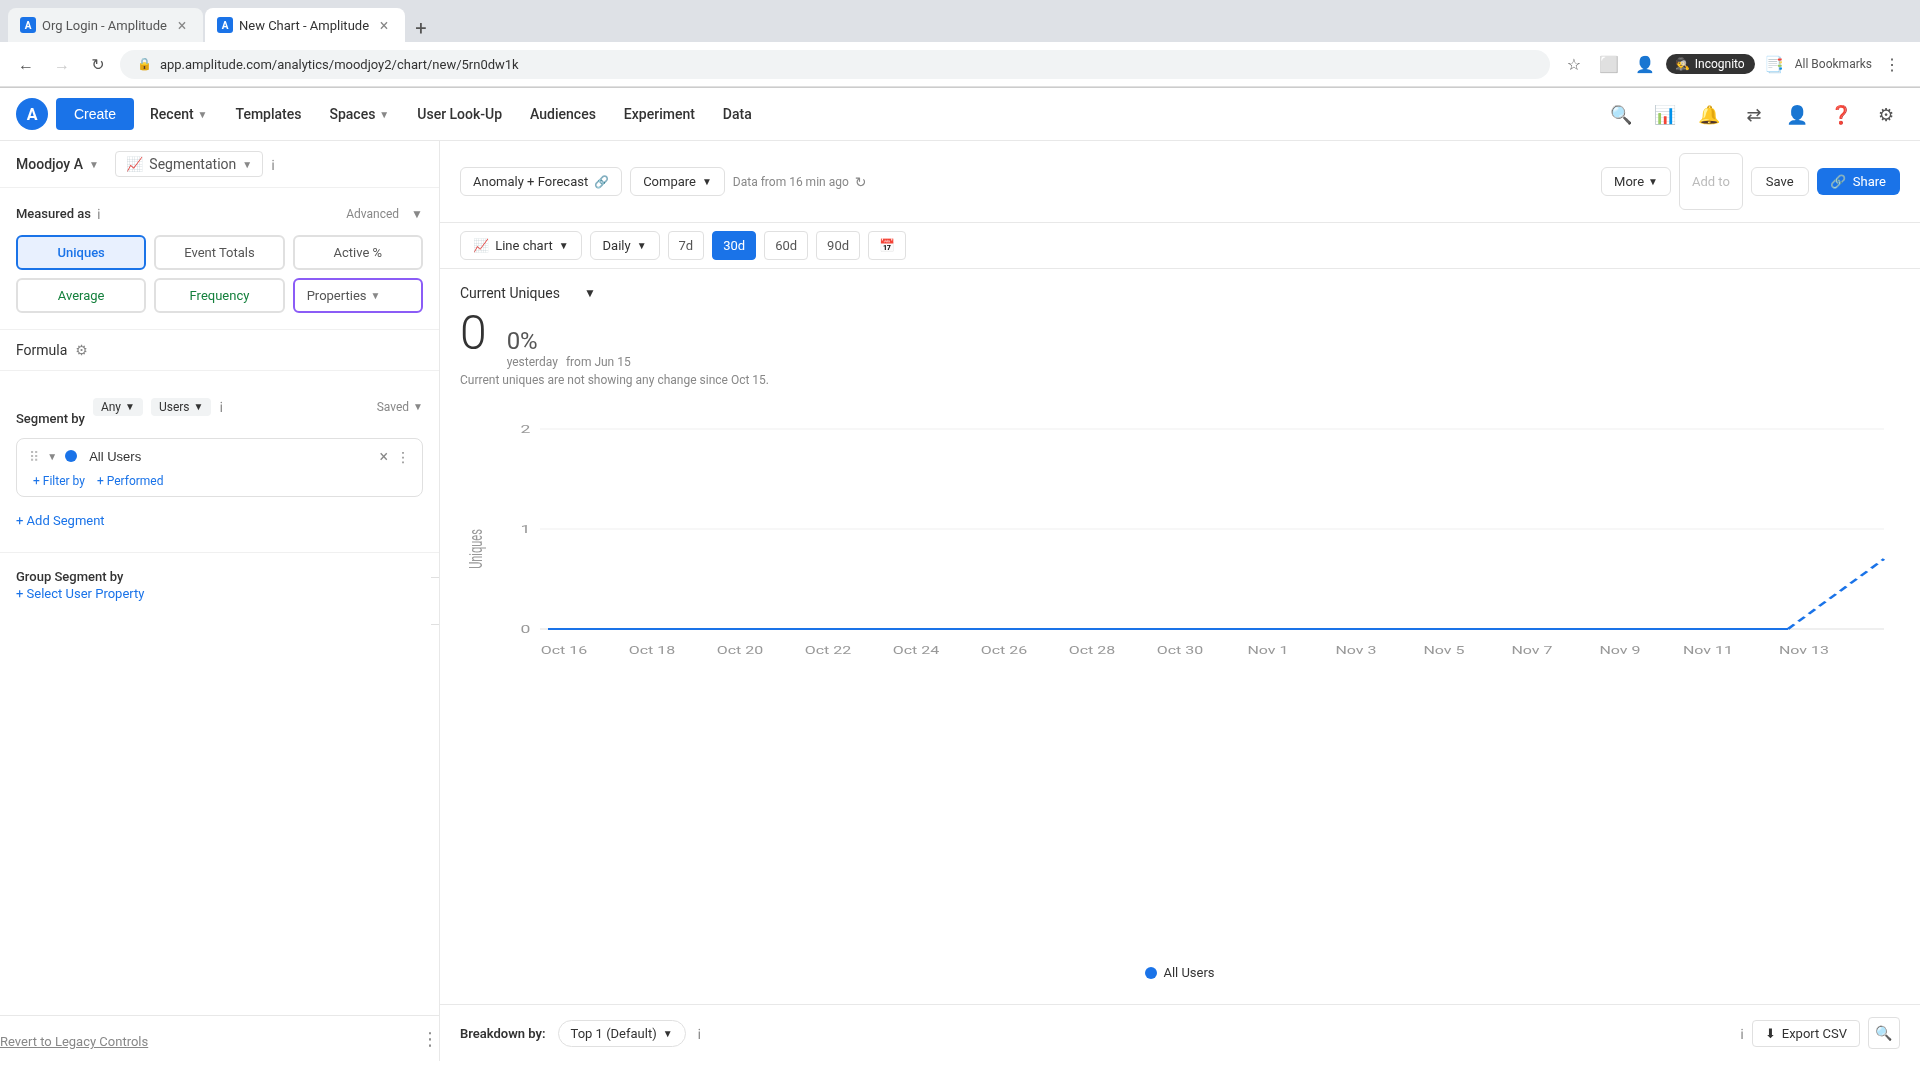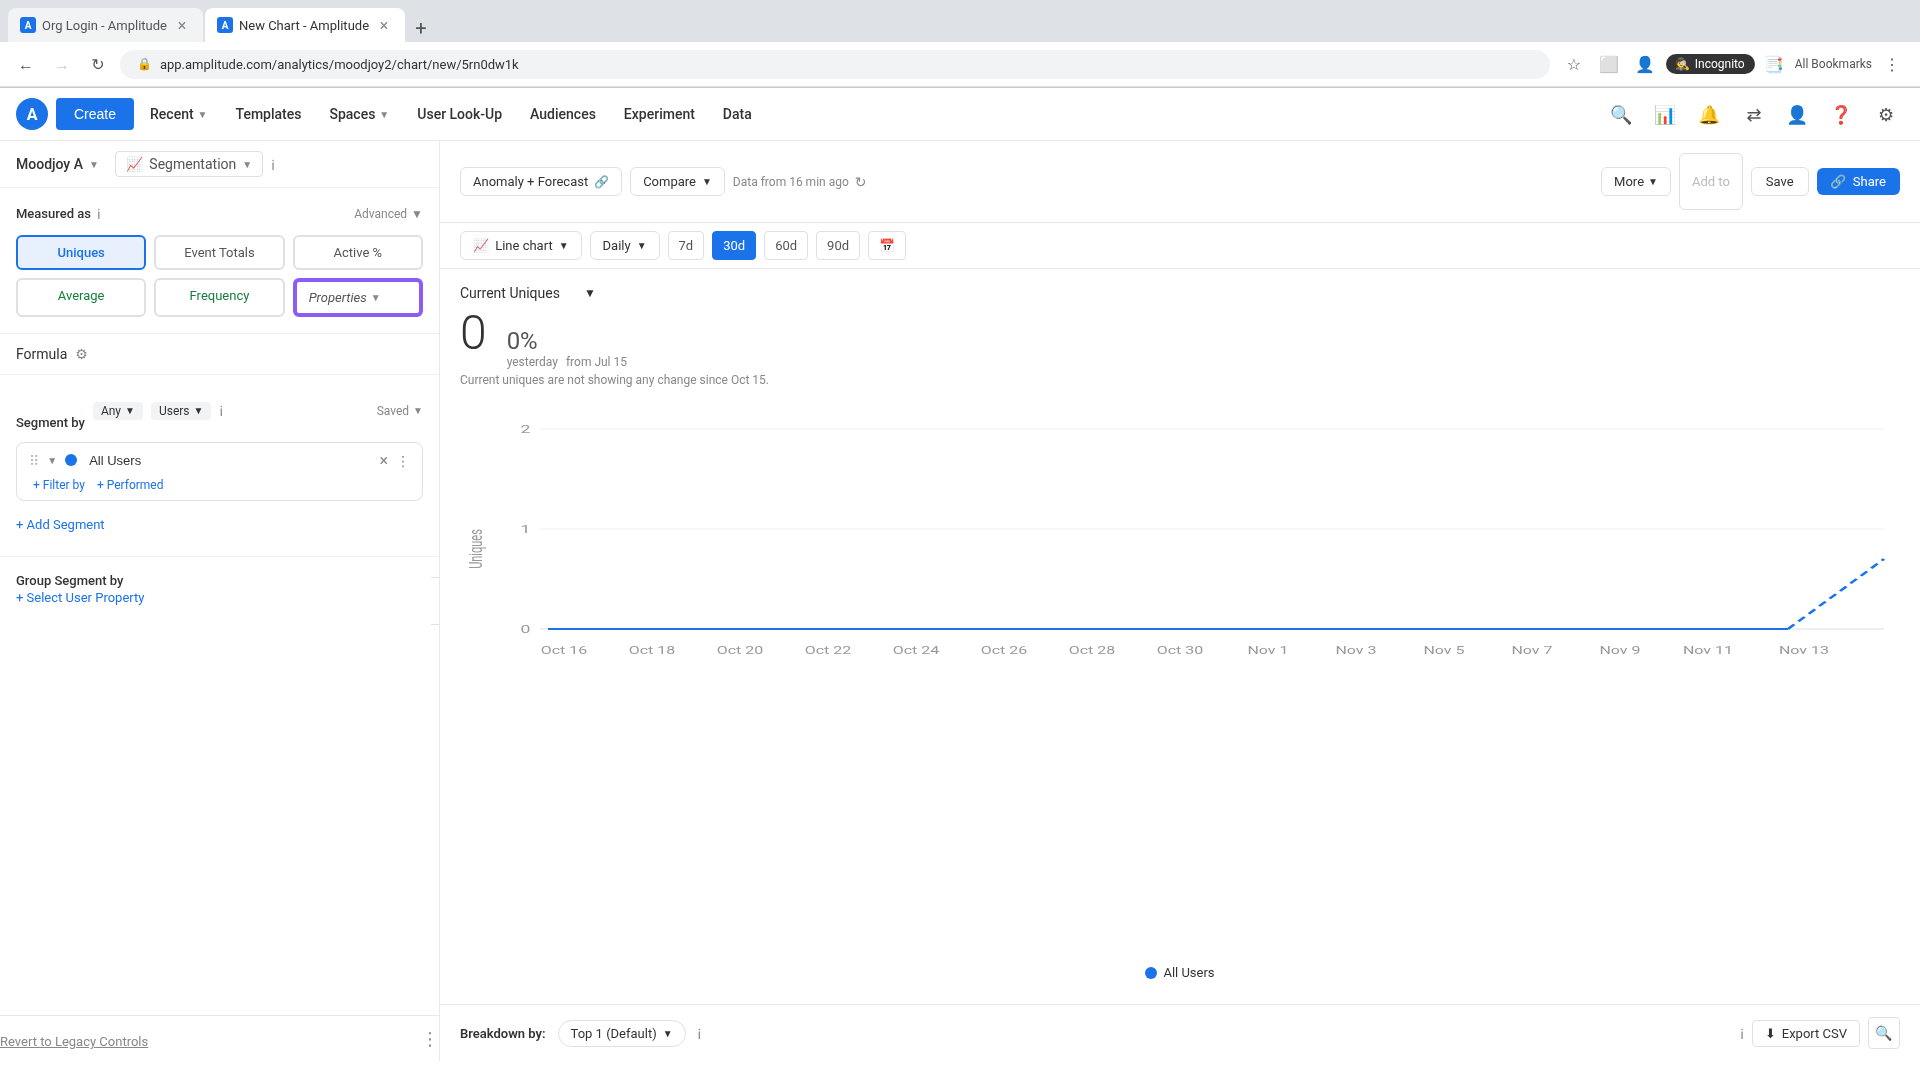--- a/index.html
+++ b/index.html
@@ -44,26 +44,26 @@
     .chart-type-selector { display: flex; align-items: center; gap: 6px; cursor: pointer; color: #555; margin-left: 8px; border: 1px solid #e0e0e0; border-radius: 4px; padding: 4px 10px; }
     .info-icon { color: #888; font-size: 14px; cursor: pointer; }
 
     .collapse-btn { position: absolute; right: -16px; top: 50%; transform: translateY(-50%); width: 24px; height: 48px; background: #fff; border: 1px solid #e0e0e0; border-left: none; border-radius: 0 8px 8px 0; display: flex; align-items: center; justify-content: center; cursor: pointer; color: #888; font-size: 14px; z-index: 10; }
 
     
     .section { padding: 16px; border-bottom: 1px solid #f0f0f0; }
     .section-header { display: flex; align-items: center; justify-content: space-between; margin-bottom: 12px; }
     .section-title { display: flex; align-items: center; gap: 6px; font-size: 13px; color: #333; font-weight: 500; }
     .section-title-text { }
-    .advanced-btn { display: flex; align-items: center; gap: 4px; color: #888; font-size: 12px; cursor: pointer; }
+    .advanced-btn { display: flex; align-items: center; gap: 12px; color: #888; font-size: 12px; cursor: pointer; }
     .measure-grid { display: grid; grid-template-columns: 1fr 1fr 1fr; gap: 8px; }
     .measure-btn { padding: 8px 12px; border: 2px solid #e0e0e0; border-radius: 6px; cursor: pointer; font-size: 13px; text-align: center; color: #555; background: #fff; }
     .measure-btn.active { border-color: #1a73e8; color: #1a73e8; background: #e8f0fe; font-weight: 500; }
     .measure-btn.disabled { color: #15803d; cursor: not-allowed; }
-    .properties-btn { display: flex; align-items: center; gap: 4px; padding: 8px 12px; border: 4px solid #8b5cf6; border-radius: 6px; cursor: pointer; font-size: 13px; color: #555; font-style: italic; }
+    .properties-btn { display: flex; align-items: center; gap: 4px; padding: 8px 12px; border: 2px solid #8b5cf6; border-radius: 6px; cursor: pointer; font-size: 13px; color: #555; }
 
     
     .formula-row { display: flex; align-items: center; gap: 8px; padding: 12px 16px; border-bottom: 1px solid #f0f0f0; }
     .formula-icon { color: #888; font-size: 14px; cursor: pointer; }
 
     
     .segment-section { padding: 16px; }
     .segment-header { display: flex; align-items: center; gap: 8px; margin-bottom: 12px; }
     .segment-title { font-weight: 500; font-size: 13px; color: #333; margin-top: 24px; }
     .segment-any { display: flex; align-items: center; gap: 4px; cursor: pointer; background: #f1f3f4; border-radius: 4px; padding: 2px 8px; font-size: 12px; }
@@ -389,21 +389,21 @@
           <span>Current Uniques</span>
           <span style="font-size:12px;">▼</span>
         </div>
       </div>
       <div class="metric-row">
         <span class="metric-value">0</span>
         <div style="display:flex;flex-direction:column;">
           <span class="metric-pct">0%</span>
           <div style="display:flex;gap:8px;">
             <span class="metric-sub">yesterday</span>
-            <span class="metric-sub">from Jul 15</span>
+            <span class="metric-sub">from Jun 15</span>
           </div>
         </div>
       </div>
       <div class="metric-note">Current uniques are not showing any change since Oct 15.</div>
 
       <div class="chart-svg-container">
         <svg width="100%" height="280" viewBox="0 0 900 280" preserveAspectRatio="none">
 
           <text x="14" y="150" transform="rotate(-90, 14, 150)" font-size="11" fill="#999" text-anchor="middle">Uniques</text>
 

